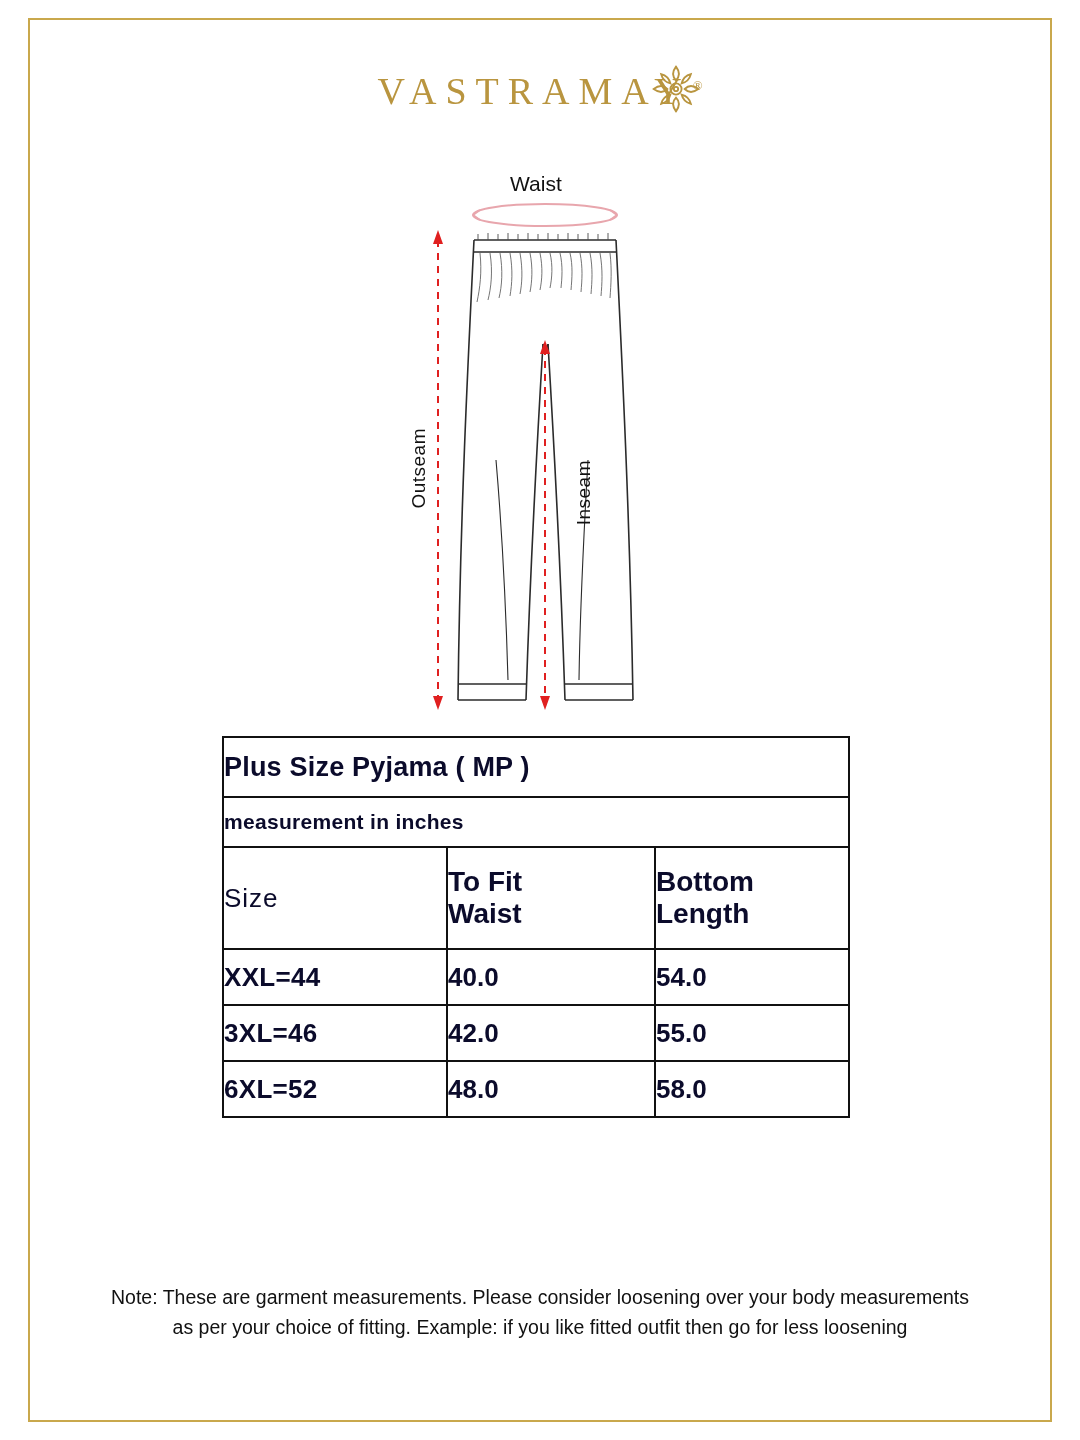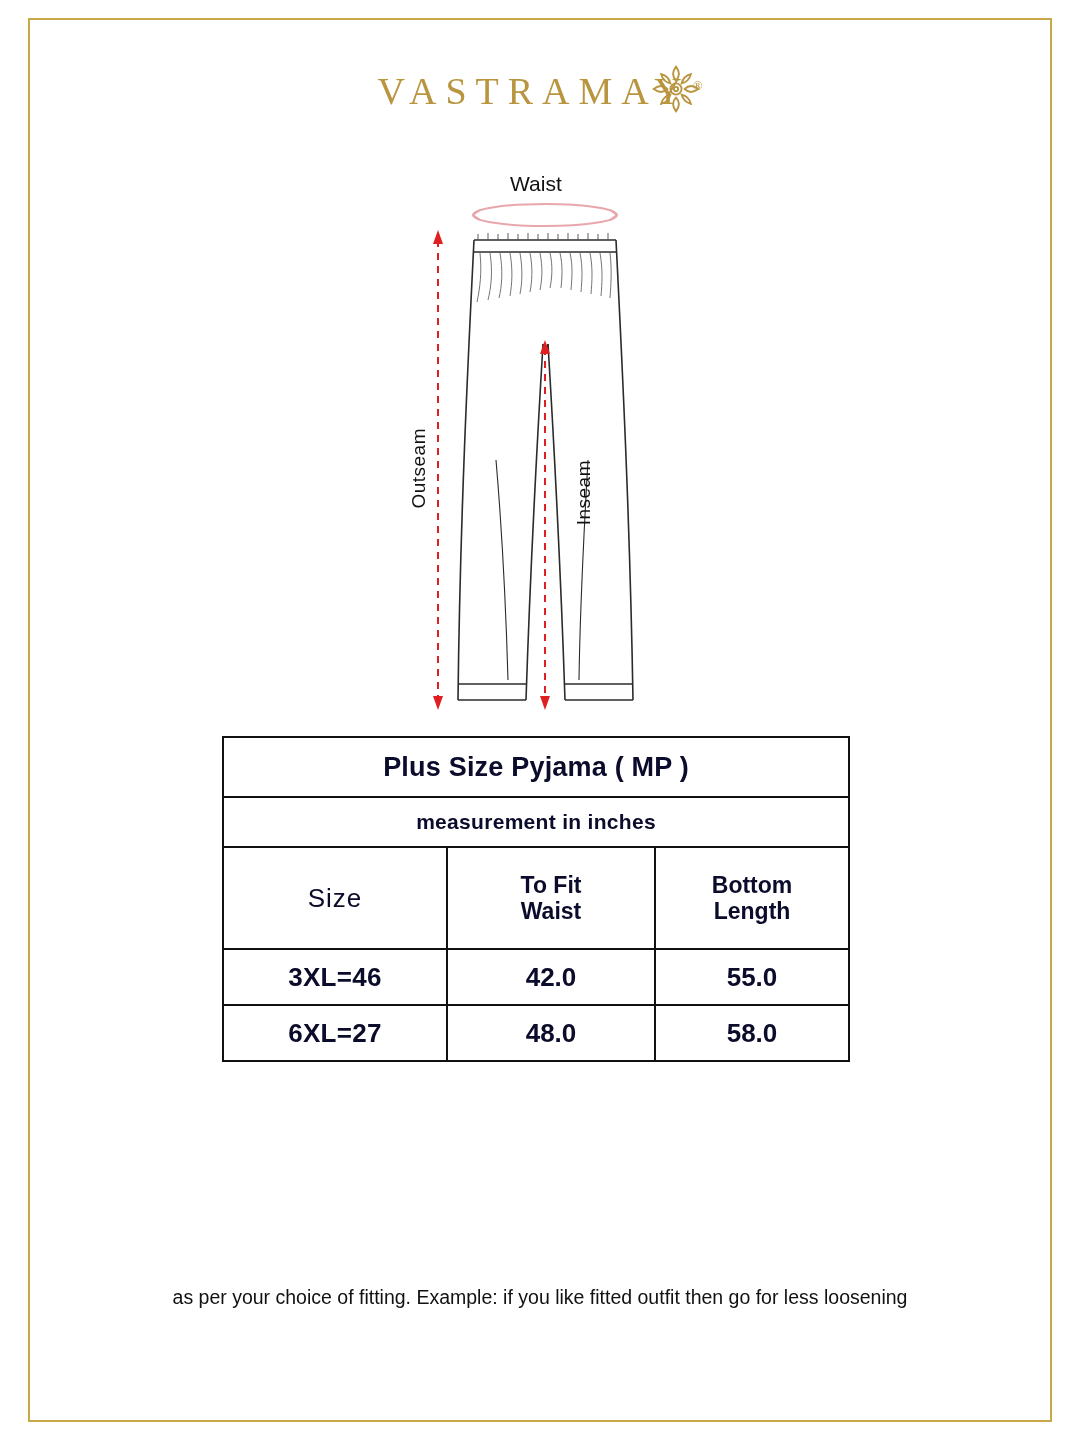--- a/index.html
+++ b/index.html
@@ -90,21 +90,20 @@
   .size-table {
     position: absolute;
     left: 222px;
     top: 736px;
     width: 626px;
     border-collapse: collapse;
     table-layout: fixed;
   }
   .size-table td, .size-table th {
     border: 2px solid #111;
-    text-align: center;
     color: #0b0b2b;
     padding: 0;
   }
   .tbl-title {
     font-size: 27px;
     font-weight: bold;
     height: 58px;
     letter-spacing: 0.2px;
   }
   .tbl-sub {
@@ -113,21 +112,21 @@
     height: 48px;
     letter-spacing: 0.3px;
   }
   .hdr-size {
     font-size: 26px;
     font-weight: normal;
     letter-spacing: 1px;
     height: 100px;
   }
   .hdr-col {
-    font-size: 23px;
+    font-size: 28px;
     font-weight: bold;
     line-height: 1.15;
     height: 100px;
     margin-top: 28px;
   }
   .cell-size {
     font-size: 26px;
     font-weight: bold;
     height: 54px;
     letter-spacing: 0.3px;
@@ -288,29 +287,35 @@
           <div>To Fit</div>
           <div>Waist</div>
         </td>
         <td class="hdr-col">
           <div>Bottom</div>
           <div>Length</div>
         </td>
       </tr>
 
       <tr>
+        <td class="cell-size">XXL=44</td>
+        <td class="cell-val">40.0</td>
+        <td class="cell-val">54.0</td>
+      </tr>
+      <tr>
         <td class="cell-size">3XL=46</td>
         <td class="cell-val">42.0</td>
         <td class="cell-val">55.0</td>
       </tr>
       <tr>
-        <td class="cell-size">6XL=27</td>
+        <td class="cell-size">6XL=52</td>
         <td class="cell-val">48.0</td>
         <td class="cell-val">58.0</td>
       </tr>
     </tbody>
   </table>
 
   <div class="note">
+    <div>Note: These are garment measurements. Please consider loosening over your body measurements</div>
     <div>as per your choice of fitting. Example: if you like fitted outfit then go for less loosening</div>
   </div>
 
 </div>
 
 </body></html>

